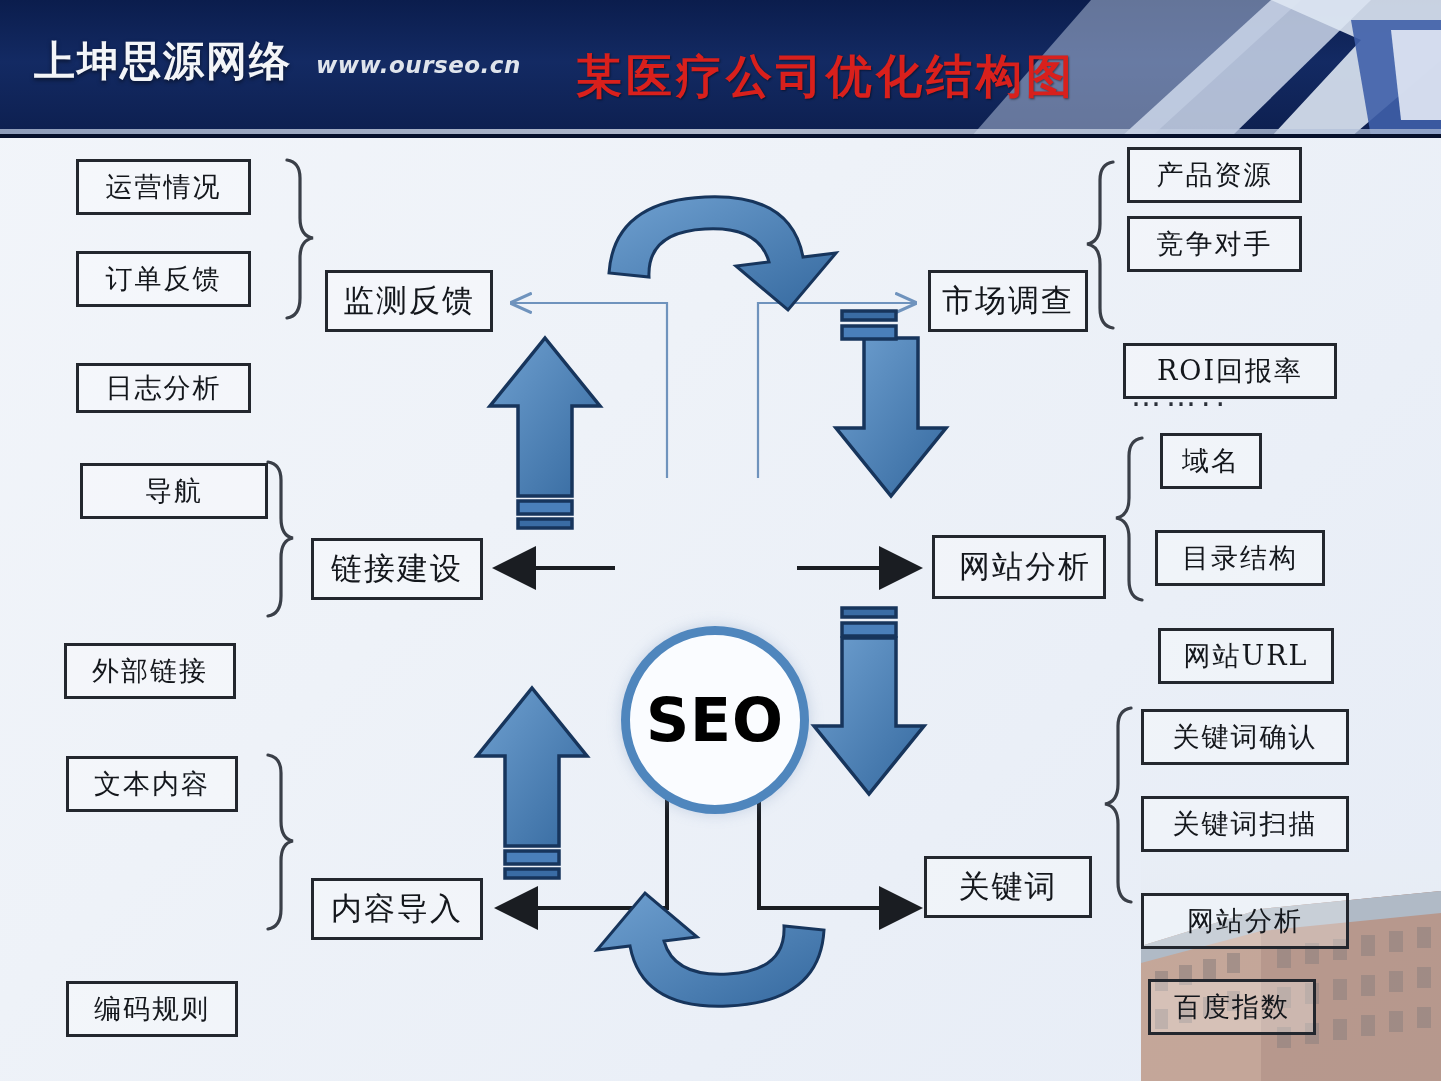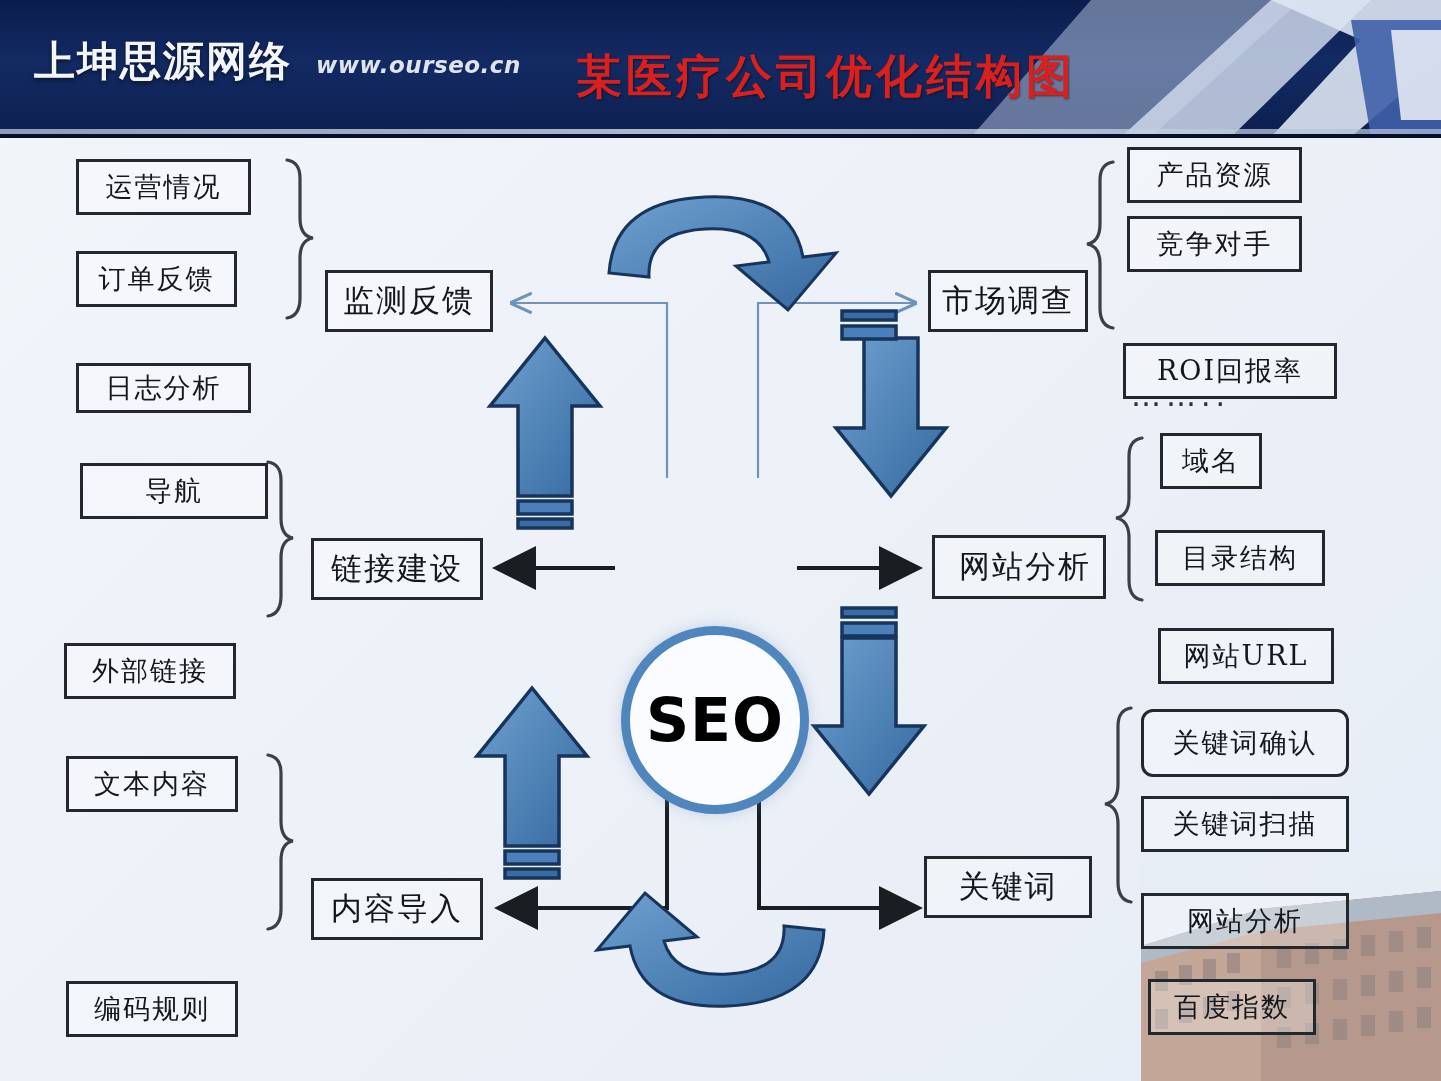--- a/index.html
+++ b/index.html
@@ -191,21 +191,21 @@
                  q-10,-36 -64,-33 q-58,3 -56,48 z" fill="url(#ag)" stroke="#17355c" stroke-width="3"></path>
       </g>
 
       <g>
         <path d="M824,792 q-4,72 -96,76 q-86,4 -98,-60 l-33,4 48,-57 52,44 -33,4
                  q10,36 64,33 q58,-3 56,-48 z" fill="url(#ag)" stroke="#17355c" stroke-width="3"></path>
       </g>
     </svg>
 
     <div class="box leaf" style="left:76px;top:21px;width:175px;height:56px;">运营情况</div>
-    <div class="box leaf" style="left:76px;top:113px;width:161px;height:56px;">订单反馈</div>
+    <div class="box leaf" style="left:76px;top:113px;width:175px;height:56px;">订单反馈</div>
     <div class="box leaf" style="left:76px;top:225px;width:175px;height:50px;">日志分析</div>
 
     <div class="box leaf" style="left:80px;top:325px;width:188px;height:56px;">导航</div>
     <div class="box leaf" style="left:64px;top:505px;width:172px;height:56px;">外部链接</div>
 
     <div class="box leaf" style="left:66px;top:618px;width:172px;height:56px;">文本内容</div>
     <div class="box leaf" style="left:66px;top:843px;width:172px;height:56px;">编码规则</div>
 
     <div class="box hub" style="left:325px;top:132px;width:168px;height:62px;">监测反馈</div>
     <div class="box hub" style="left:311px;top:400px;width:172px;height:62px;">链接建设</div>
@@ -217,21 +217,21 @@
 
     <div class="box leaf" style="left:1127px;top:9px;width:175px;height:56px;">产品资源</div>
     <div class="box leaf" style="left:1127px;top:78px;width:175px;height:56px;">竞争对手</div>
     <div class="box leaf" style="left:1123px;top:157px;width:214px;height:56px;margin-top:48px;">ROI回报率</div>
     <div class="dots" style="left:1131px;top:240px;">……..</div>
 
     <div class="box leaf" style="left:1160px;top:295px;width:102px;height:56px;">域名</div>
     <div class="box leaf" style="left:1155px;top:392px;width:170px;height:56px;">目录结构</div>
     <div class="box leaf" style="left:1158px;top:490px;width:176px;height:56px;">网站URL</div>
 
-    <div class="box leaf" style="left:1141px;top:571px;width:208px;height:68px;border-radius:12px;">关键词确认</div>
+    <div class="box leaf" style="left:1141px;top:571px;width:208px;height:56px;">关键词确认</div>
     <div class="box leaf" style="left:1141px;top:658px;width:208px;height:56px;">关键词扫描</div>
     <div class="box leaf" style="left:1141px;top:755px;width:208px;height:56px;">网站分析</div>
     <div class="box leaf" style="left:1148px;top:841px;width:168px;height:56px;">百度指数</div>
 
     <div id="seo">
       <span>SEO</span>
     </div>
 
   </div>
 </div>

